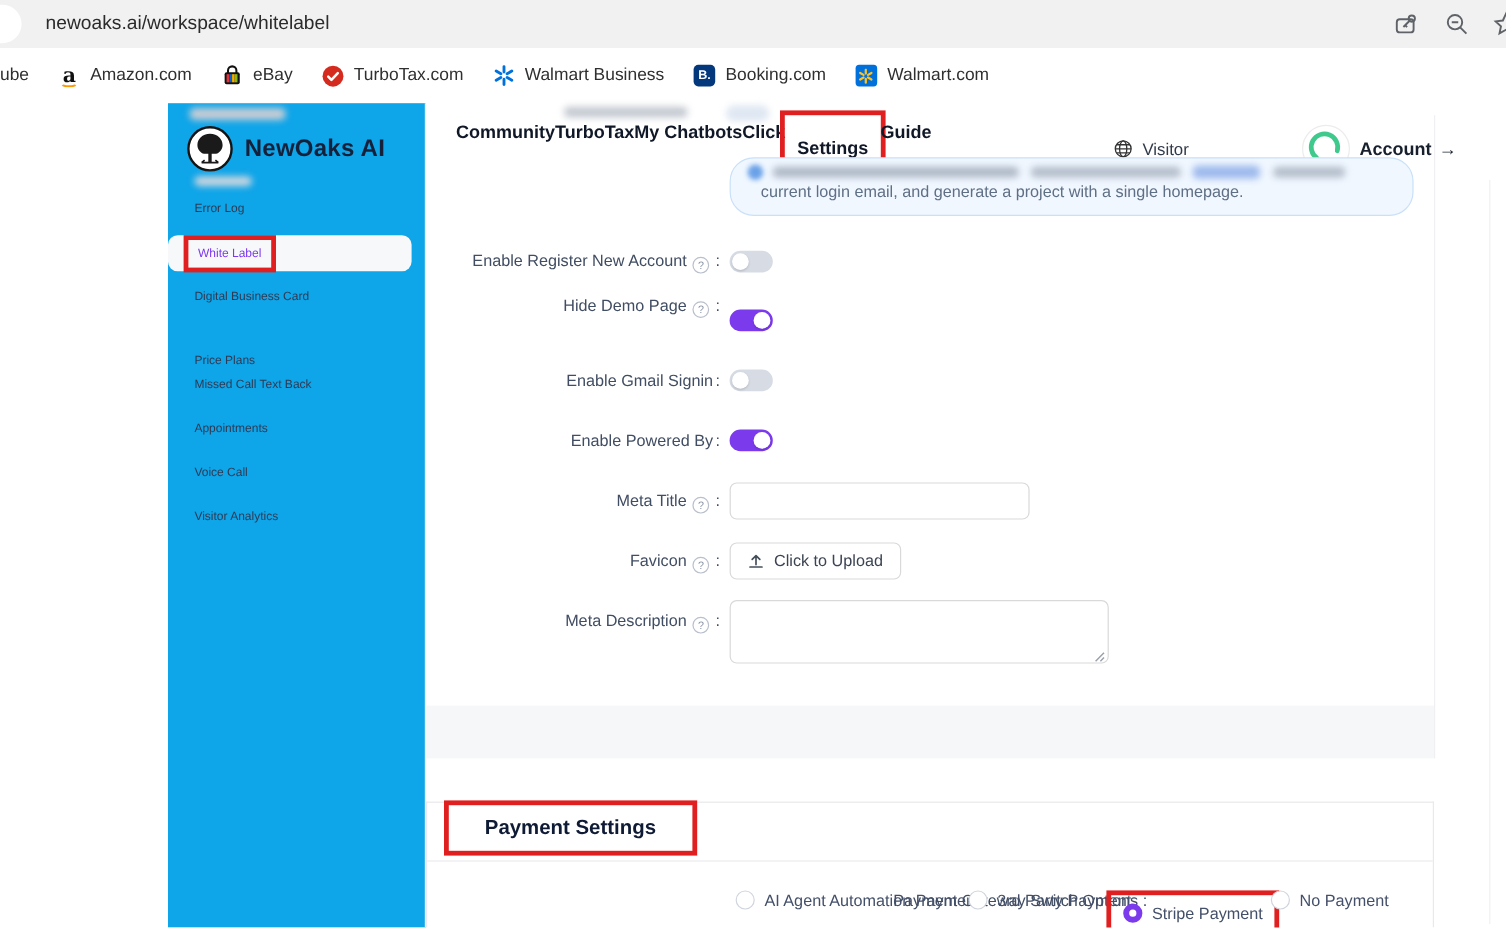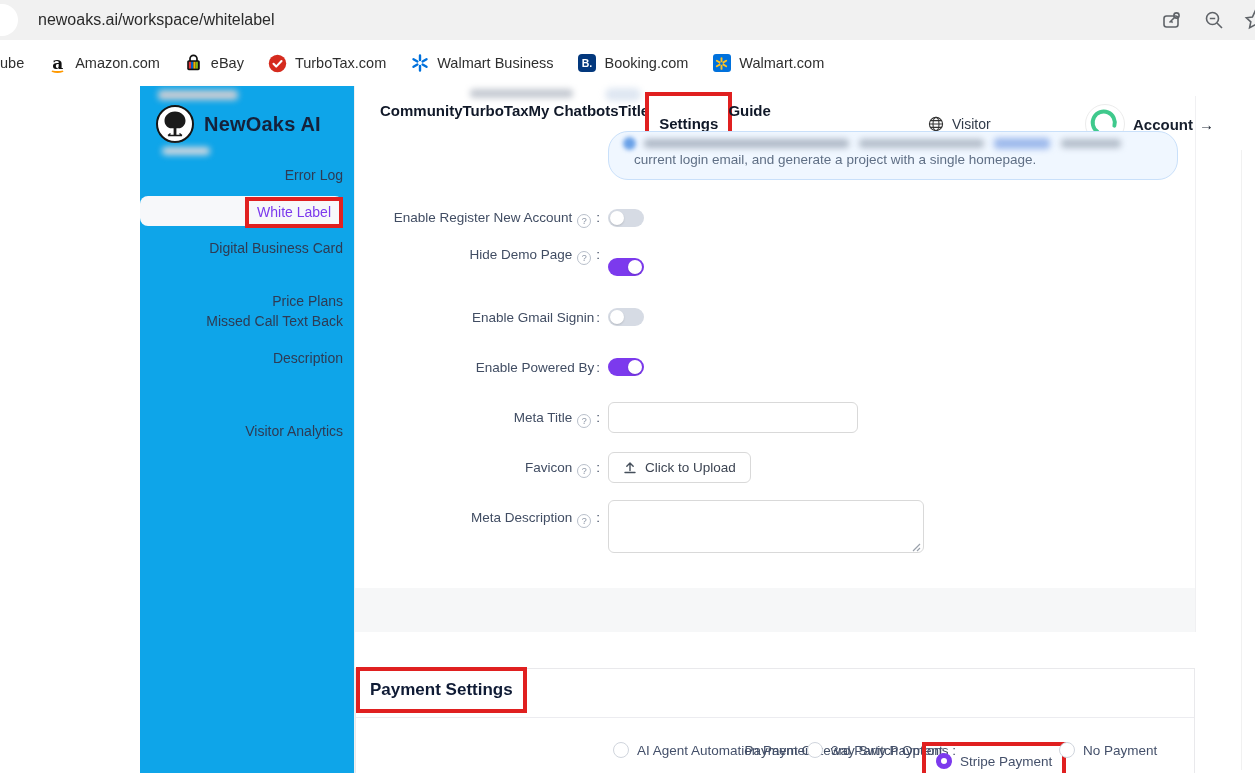--- a/index.html
+++ b/index.html
@@ -28,21 +28,21 @@
   .amazon-a{font-family:"DejaVu Serif",serif;font-weight:700;font-size:17px;line-height:13px;color:#111;}
   .amazon-swoosh{position:absolute;left:2px;bottom:0px;width:15px;height:7px;border:2px solid transparent;border-bottom:2px solid #f90;border-radius:50%;}
   .booking-badge{width:18px;height:18px;border-radius:4px;background:#03387d;color:#fff;font-size:10.5px;font-weight:700;display:flex;align-items:center;justify-content:center;}
   .walmart-sq{width:18px;height:18px;border-radius:3px;background:#0071dc;display:flex;align-items:center;justify-content:center;}
 
   
   .sidebar{position:absolute;left:140px;top:86px;width:215px;height:687px;border-right:1px solid #eef0f2;background:#0ea5e9;}
   .blurblob{position:absolute;filter:blur(3px);border-radius:4px;}
   .brand{position:absolute;left:15px;top:18px;display:flex;align-items:center;gap:9px;}
   .brand-name{font-size:20px;font-weight:700;color:#15213a;letter-spacing:.2px;}
-  .side-item{position:absolute;left:0;width:203px;height:30px;line-height:30px;padding-left:22px;font-size:14px;color:#2e3b54;cursor:pointer;white-space:nowrap;text-align:right;}
+  .side-item{position:absolute;left:0;width:203px;height:30px;line-height:30px;padding-left:22px;font-size:10px;color:#2e3b54;cursor:pointer;white-space:nowrap;}
   .side-item.active{background:#f7f8fa;border-radius:8px;color:var(--accent);width:203px;}
   .hl{border:4px solid var(--red);}
   .hl-wl{display:inline-block;line-height:23px;height:31px;padding:0 8px;margin-left:-9px;vertical-align:middle;}
 
   
   .nav{position:absolute;left:380px;top:102px;height:44px;display:flex;align-items:flex-start;font-size:15px;font-weight:600;color:#101828;}
   .nav span{cursor:pointer;white-space:nowrap;}
   .hl-settings{display:inline-block;padding:19px 10px;margin:-10px -4px;}
   .lang{position:absolute;left:928px;top:102px;height:44px;display:flex;align-items:center;gap:8px;font-size:14px;color:#303a49;cursor:pointer;}
   .avatar{position:absolute;left:1085px;top:104px;width:40px;height:40px;border-radius:50%;background:#fff;border:1px solid #ececec;display:flex;align-items:center;justify-content:center;cursor:pointer;}
@@ -65,21 +65,21 @@
   .tinput{position:absolute;left:608px;width:250px;height:31px;border:1px solid #d9d9d9;border-radius:6px;background:#fff;font:13.5px "Liberation Sans",sans-serif;padding:0 10px;color:#333;outline:none;}
   .upload-btn{position:absolute;left:608px;top:452px;height:31px;padding:0 14px;border:1px solid #d9d9d9;border-radius:6px;background:#fff;display:flex;align-items:center;gap:8px;font-size:13.5px;color:#3c4452;cursor:pointer;}
   .tarea{position:absolute;left:608px;top:500px;width:316px;height:53px;border:1px solid #d9d9d9;border-radius:6px;background:#fff;resize:none;font:13.5px "Liberation Sans",sans-serif;padding:6px 10px;outline:none;}
   .resize-h{position:absolute;left:911px;top:542px;pointer-events:none;}
 
   .footerband{position:absolute;left:355px;top:588px;width:840px;height:44px;background:#f6f7f8;}
 
   
   .paycard{position:absolute;left:355px;top:668px;width:840px;height:105px;border:1px solid #e9e9ec;border-bottom:none;background:#fff;}
   .payhead{position:absolute;left:0;top:0;width:838px;height:49px;border-bottom:1px solid #ececf0;}
-  .ptitle-box{position:absolute;left:0;top:-2px;padding:9px 10px;}
+  .ptitle-box{position:absolute;left:14px;top:-2px;padding:9px 30px;}
   .ptitle{font-size:17px;font-weight:700;color:#0f1b35;white-space:nowrap;}
   .paylabel{position:absolute;left:255px;top:74px;width:345px;text-align:right;font-size:13.5px;color:var(--label);white-space:nowrap;}
   .radio{display:flex;align-items:center;gap:8px;font-size:13.5px;color:#44506a;cursor:pointer;white-space:nowrap;}
   .radio .circ{width:16px;height:16px;border-radius:50%;border:1px solid #d0d5dd;background:#fff;flex:0 0 auto;}
   .radio.checked .circ{border:5px solid var(--accent);}
   .r-abs{position:absolute;top:73px;}
   .hl-stripe{position:absolute;left:921px;top:61px;padding:7px 10px;margin-top:12px;}
 </style>
 </head>
 <body>
@@ -173,32 +173,33 @@
   </div>
   <div class="blurblob" style="left:22px;top:61px;width:48px;height:8px;background:#d4d8de;"></div>
 
   <div class="side-item" style="top:74px"><span>Error Log</span></div>
   <div class="side-item active" style="top:110px">
     <span class="hl hl-wl"><span>White Label</span></span>
   </div>
   <div class="side-item" style="top:147px"><span>Digital Business Card</span></div>
   <div class="side-item" style="top:200px"><span>Price Plans</span></div>
   <div class="side-item" style="top:220px"><span>Missed Call Text Back</span></div>
-  <div class="side-item" style="top:257px"><span>Description</span></div>
+  <div class="side-item" style="top:257px"><span>Appointments</span></div>
+  <div class="side-item" style="top:294px"><span>Voice Call</span></div>
   <div class="side-item" style="top:330px"><span>Visitor Analytics</span></div>
 </div>
 
 <div class="blurblob" style="left:470px;top:89px;width:103px;height:9px;background:#c4c9d1;"></div>
 <div class="blurblob" style="left:605px;top:88px;width:36px;height:13px;background:#dfe7f2;border-radius:8px;"></div>
 
 <div class="nav">
   <span>Community</span>
   <span>TurboTax</span>
   <span>My Chatbots</span>
-  <span>Title</span>
+  <span>Click</span>
   <span class="hl hl-settings"><span>Settings</span></span>
   <span>Guide</span>
 </div>
 
 <div class="lang">
   <svg width="16" height="16" viewBox="0 0 16 16" fill="none" stroke="#333" stroke-width="1.1">
     <circle cx="8" cy="8" r="6.6"></circle>
     <ellipse cx="8" cy="8" rx="3" ry="6.6"></ellipse>
     <path d="M1.4 8 h13.2 M2.3 4.6 h11.4 M2.3 11.4 h11.4"></path>
   </svg>

